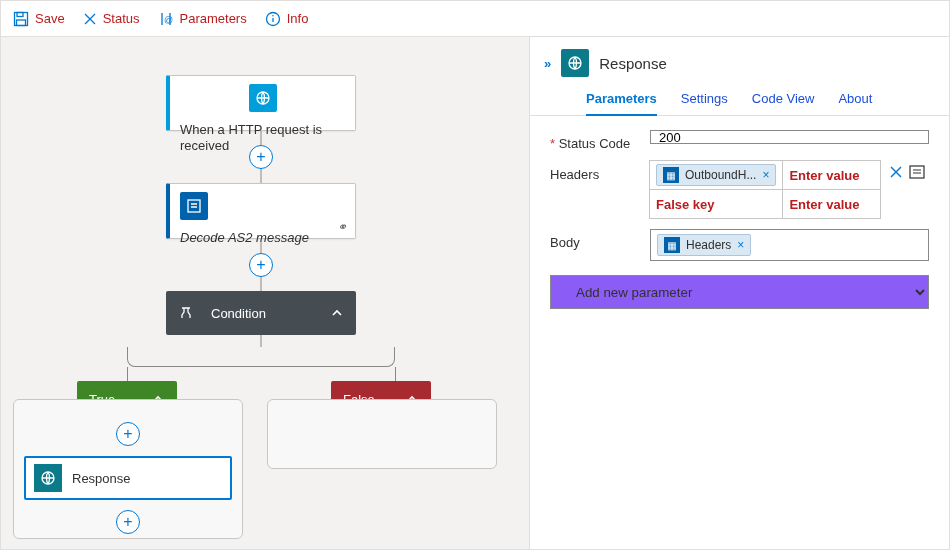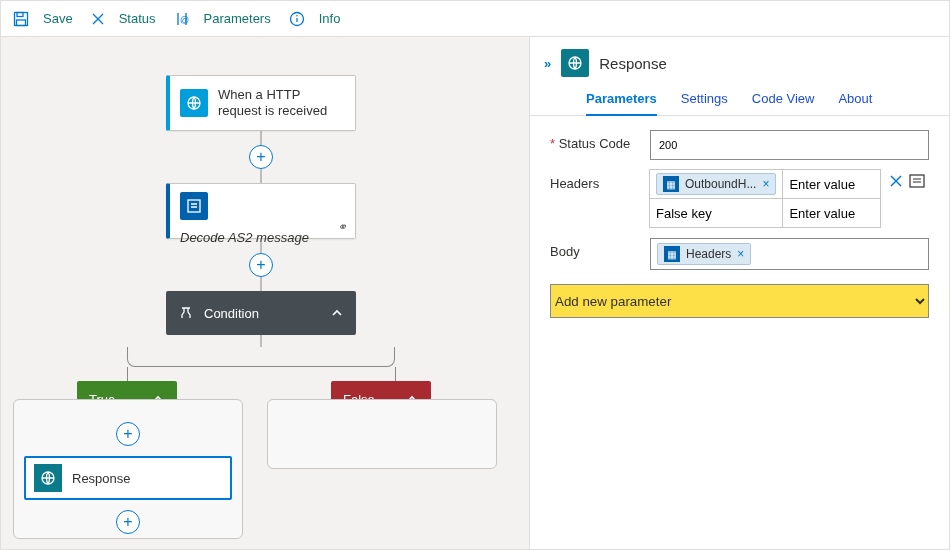--- a/index.html
+++ b/index.html
@@ -1,39 +1,39 @@
 <!DOCTYPE html>
 <html><head>
 <meta charset="utf-8">
 <style>
   * { box-sizing: border-box; }
   html, body { margin:0; padding:0; font-family: "Segoe UI", Arial, sans-serif; font-size:13px; color:#323130; background:#fff; }
   .app { width:950px; height:550px; display:flex; flex-direction:column; border:1px solid #e1dfdd; }
   
   .toolbar { height:36px; display:flex; align-items:center; gap:18px; padding:0 12px; border-bottom:1px solid #e1dfdd; }
-  .tbtn { display:flex; align-items:center; gap:14px; color:#0f766e; cursor:pointer; }
+  .tbtn { display:flex; align-items:center; gap:6px; color:#b91c1c; cursor:pointer; }
   .tbtn svg { stroke:#0078d4; }
   
   .main { flex:1; display:flex; min-height:0; }
   .canvas { flex:1; background:#f3f2f1; position:relative; overflow:hidden; }
   .panel { width:420px; background:#fff; border-left:1px solid #e1dfdd; display:flex; flex-direction:column; }
 
   
   .node { position:absolute; width:190px; background:#fff; border:1px solid #c8c6c4; border-left:4px solid #009edb; border-radius:2px; display:flex; align-items:center; padding:8px 10px; gap:10px; box-shadow:0 1px 2px rgba(0,0,0,0.06);}
   .node .nicon { width:28px; height:28px; border-radius:2px; display:flex; align-items:center; justify-content:center; color:#fff; flex-shrink:0;}
   .nicon.blue { background:#009edb; }
   .node .nlabel { font-size:13px; line-height:1.25; }
   .node.decode { flex-wrap:wrap; border-left-color:#0062ad;}
   .node.decode .nicon { background:#0062ad;}
   .decode .link-indicator { position:absolute; right:8px; bottom:4px; color:#605e5c; font-size:12px;}
   .plus { position:absolute; width:24px; height:24px; border-radius:50%; background:#fff; border:1px solid #0078d4; color:#0078d4; display:flex; align-items:center; justify-content:center; font-size:16px; cursor:pointer; left:50%; transform:translateX(-50%);}
   .connector { position:absolute; left:50%; width:1px; background:#8a8886; transform:translateX(-50%);}
 
   
-  .cond { position:absolute; width:190px; height:44px; background:#454c52; color:#fff; border-radius:2px; display:flex; align-items:center; padding:0 12px; gap:10px; }
+  .cond { position:absolute; width:190px; height:44px; background:#454c52; color:#fff; border-radius:2px; display:flex; align-items:center; padding:0 12px; gap:17px; }
   .cond .chev { margin-left:auto; }
 
   
   .branch-hline { position:absolute; height:20px; border-bottom:1px solid #8a8886; border-left:1px solid #8a8886; border-right:1px solid #8a8886; border-radius:0 0 8px 8px; }
   .branch-vstub { position:absolute; width:1px; background:#8a8886; }
 
   .branchbox { position:absolute; width:230px; border:1px solid #c8c6c4; border-radius:6px; background:#f8f8f8; }
   .branchhdr { position:absolute; width:100px; height:36px; color:#fff; display:flex; align-items:center; padding:0 12px; gap:10px; border-radius:2px;}
   .branchhdr.true { background:#3f8726; }
   .branchhdr.false { background:#a72a30; }
@@ -47,32 +47,32 @@
   .panel-hdr { display:flex; align-items:center; gap:10px; padding:12px 14px 4px 14px; }
   .panel-hdr .collapse { color:#0078d4; font-weight:bold; cursor:pointer;}
   .panel-hdr .picon { width:28px; height:28px; background:#0b7a8a; display:flex; align-items:center; justify-content:center; color:#fff; border-radius:2px;}
   .panel-hdr .ptitle { font-size:15px; }
   .tabs { display:flex; gap:24px; padding:10px 20px 0 56px; border-bottom:1px solid #e1dfdd;}
   .tab { padding-bottom:8px; cursor:pointer; color:#1d4ed8;}
   .tab.active { color:#0078d4; border-bottom:2px solid #0078d4; margin-bottom:-1px; font-weight:600;}
   .form { padding:14px 20px; display:grid; grid-template-columns:92px 1fr 40px; row-gap:10px; column-gap:8px; align-items:start;}
   .lbl { font-size:13px; padding-top:6px; }
   .req::before { content:"* "; color:#d13438; }
-  .txt { width:100%; height:30px; border:1px solid #8a8886; padding:0 8px; font-size:11px;}
+  .txt { width:100%; height:14px; border:1px solid #8a8886; padding:0 8px; font-size:13px;}
   .kv { grid-column:2; display:grid; grid-template-columns:1fr 1fr;}
   .kv .cell { border:1px solid #c8c6c4; height:30px; display:flex; align-items:center; padding:0 6px; margin:-1px 0 0 -1px;}
   .token { display:inline-flex; align-items:center; gap:6px; background:#d9e8f3; border:1px solid #adc6dc; padding:2px 6px; border-radius:2px; font-size:12px;}
   .token .ti { width:16px; height:16px; background:#0062ad; display:flex; align-items:center; justify-content:center; color:#fff; font-size:10px;}
   .token .tx { color:#0078d4; cursor:pointer; }
-  .ghost { color:#000000; }
+  .ghost { color:#b91c1c;font-weight:bold; }
   .hdr-actions { grid-column:3; display:flex; gap:6px; align-items:center; padding-top:4px;}
   .hdr-actions span { color:#0078d4; cursor:pointer; }
   .bodybox { grid-column:2; border:1px solid #8a8886; height:32px; display:flex; align-items:center; padding:0 6px; }
   .addparam { grid-column:1 / span 3; margin-top:4px; }
-  .addparam select { width:100%; height:34px; border:1px solid #8a8886; background:#fde047; padding:0 0; color:#323130; }
+  .addparam select { width:100%; height:34px; border:1px solid #8a8886; background:#8b5cf6; padding:0 21px; color:#323130; }
 
   svg { display:block; }
 </style>
 </head>
 <body>
 
 <div class="app">
 
   <div class="toolbar">
     <div class="tbtn">
@@ -104,21 +104,21 @@
           <circle cx="8" cy="4.8" r="0.8" fill="#0078d4" stroke="none"></circle>
         </svg>
       <span>Info</span>
     </div>
   </div>
 
   <div class="main">
 
     <div class="canvas">
 
-      <div class="node" style="left:165px; top:38px; height:56px;">
+      <div class="node" style="left:165px; top:38px; height:56px;flex-direction:column;">
         <div class="nicon blue">
           <svg width="16" height="16" viewBox="0 0 16 16" fill="none" stroke="#fff" stroke-width="1.3">
               <circle cx="8" cy="8" r="6"></circle>
               <path d="M2 8h12M8 2c2 3 2 9 0 12M8 2c-2 3-2 9 0 12"></path>
             </svg>
         </div>
         <div class="nlabel">When a HTTP request is received</div>
       </div>
 
       <div class="connector" style="left:260px; top:94px; height:14px;"></div>

